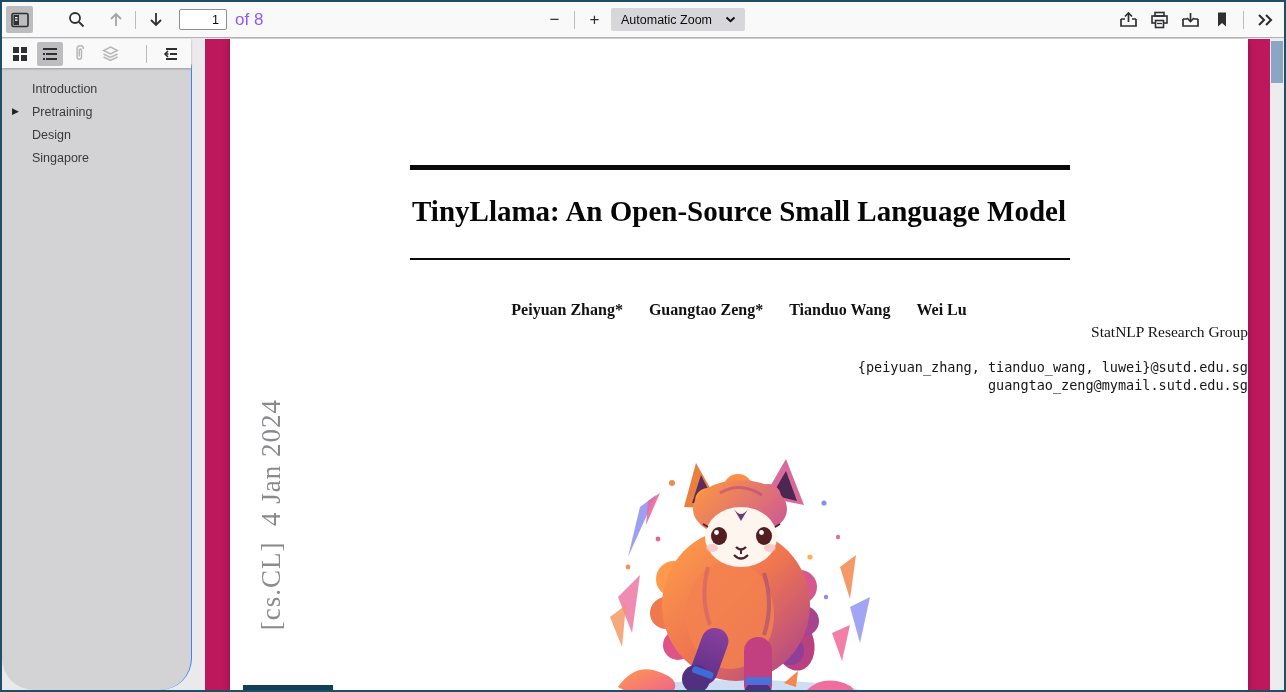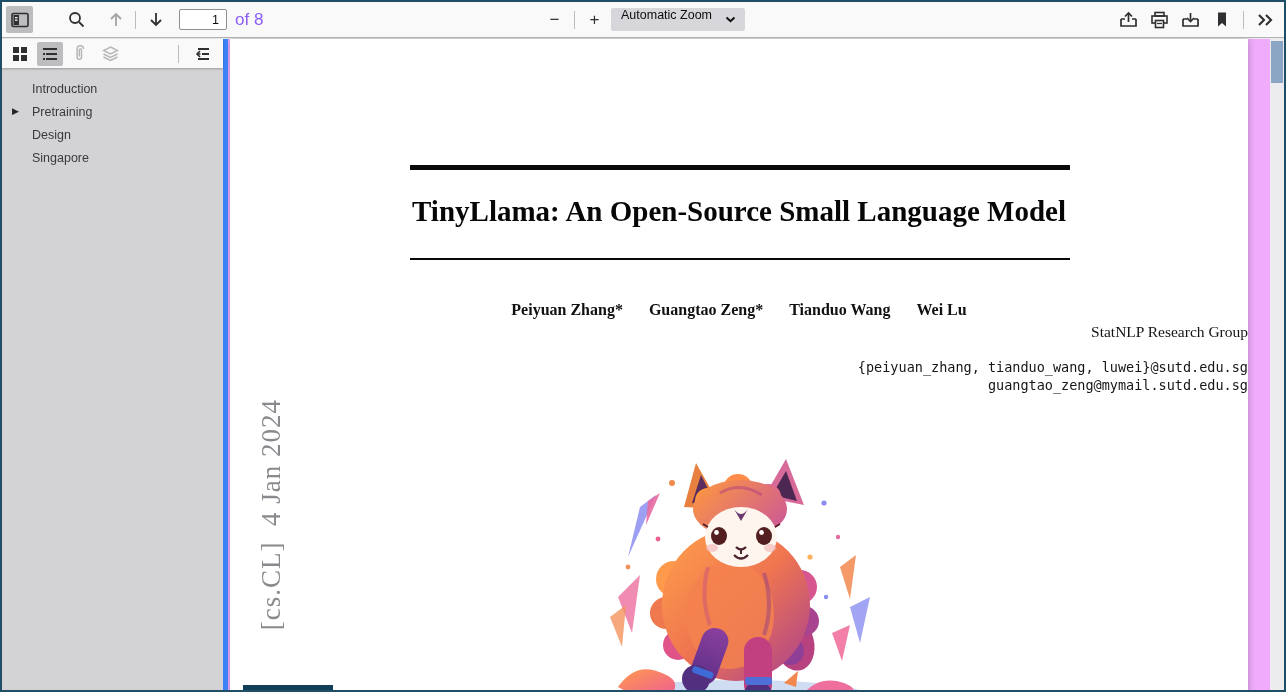--- a/index.html
+++ b/index.html
@@ -30,30 +30,30 @@
   .tb-sep { width:1px; height:18px; background:#bcbcbe; margin:0 4px; }
   .tb-gap { width:26px; }
   .page-input {
     width:48px; height:21px; border:1px solid #8f8f93; border-radius:2px;
     background:#fff; text-align:right; padding:0 7px; font-size:12.5px;
     font-family:"Liberation Sans", sans-serif; margin:0 6px 0 8px; color:#0c0c0d;
   }
   .of-label { font-size:17px; color:#8b5cf6; }
   .zoom-select {
     position:relative; height:23px; min-width:134px; margin-left:1px;
-    background:#d7d7db; border-radius:2px; display:flex; 
+    background:#d7d7db; border-radius:2px; display:flex; align-items:center;
     padding:0 28px 0 10px; font-size:12.5px; color:#0c0c0d; cursor:pointer;
   }
   .zoom-select .chev { position:absolute; right:9px; top:8px; }
   .glyph-btn { font-size:17px; font-weight:400; }
 
   
   .sidebar {
-    position:absolute; top:37px; left:0; bottom:0; width:226px;
-    background:#d3d3d6; border-right:5px solid #3b82f6; z-index:5;
+    position:absolute; top:37px; left:0; bottom:0; width:190px;
+    background:#d3d3d6; border-right:1px solid #3b82f6; z-index:5;border-radius:32px;
   }
   .sidebar-toolbar {
     height:29px; background:#f9f9fa; display:flex; align-items:center;
     padding-left:5px; box-shadow:0 1px 2px rgba(0,0,0,.28); position:relative;
   }
   .sb-btn {
     width:26px; height:24px; border-radius:2px; display:flex;
     align-items:center; justify-content:center; cursor:pointer; margin-right:4px;
   }
   .sb-btn.pressed { background:#bdbdc0; }
@@ -62,21 +62,21 @@
   .outline-list { padding-top:9px; }
   .outline-item {
     position:relative; height:23px; display:flex; align-items:center;
     padding-left:30px; font-size:12.5px; color:#3a3a3c; cursor:pointer;
   }
   .outline-toggler {
     position:absolute; left:10px; top:6px; font-size:9px; color:#222; cursor:pointer;
   }
 
   
-  .viewer { position:absolute; top:37px; left:203px; right:0; bottom:0; background:#f0abfc; }
+  .viewer { position:absolute; top:37px; left:203px; right:0; bottom:0; background:#be185d; }
   .vscrollbar {
     position:absolute; top:37px; right:0; bottom:0; width:14px;
     background:#ececef; z-index:7;
   }
   .vscroll-thumb {
     position:absolute; top:2px; left:1px; width:12px; height:42px;
     background:#8ba6c4; cursor:pointer;
   }
   .page {
     position:absolute; left:25px; top:0; width:1018px; height:655px;

